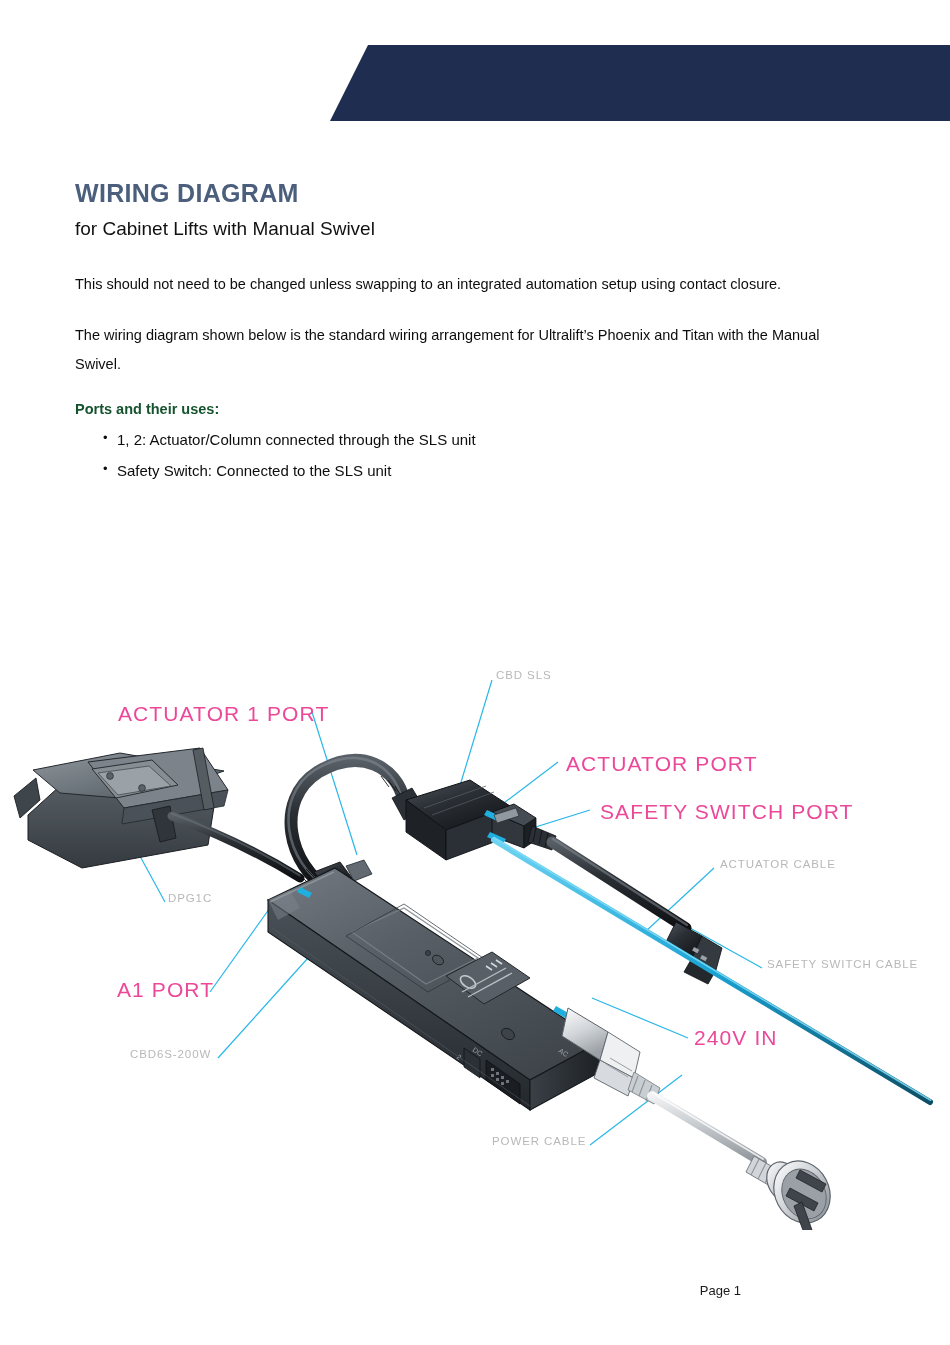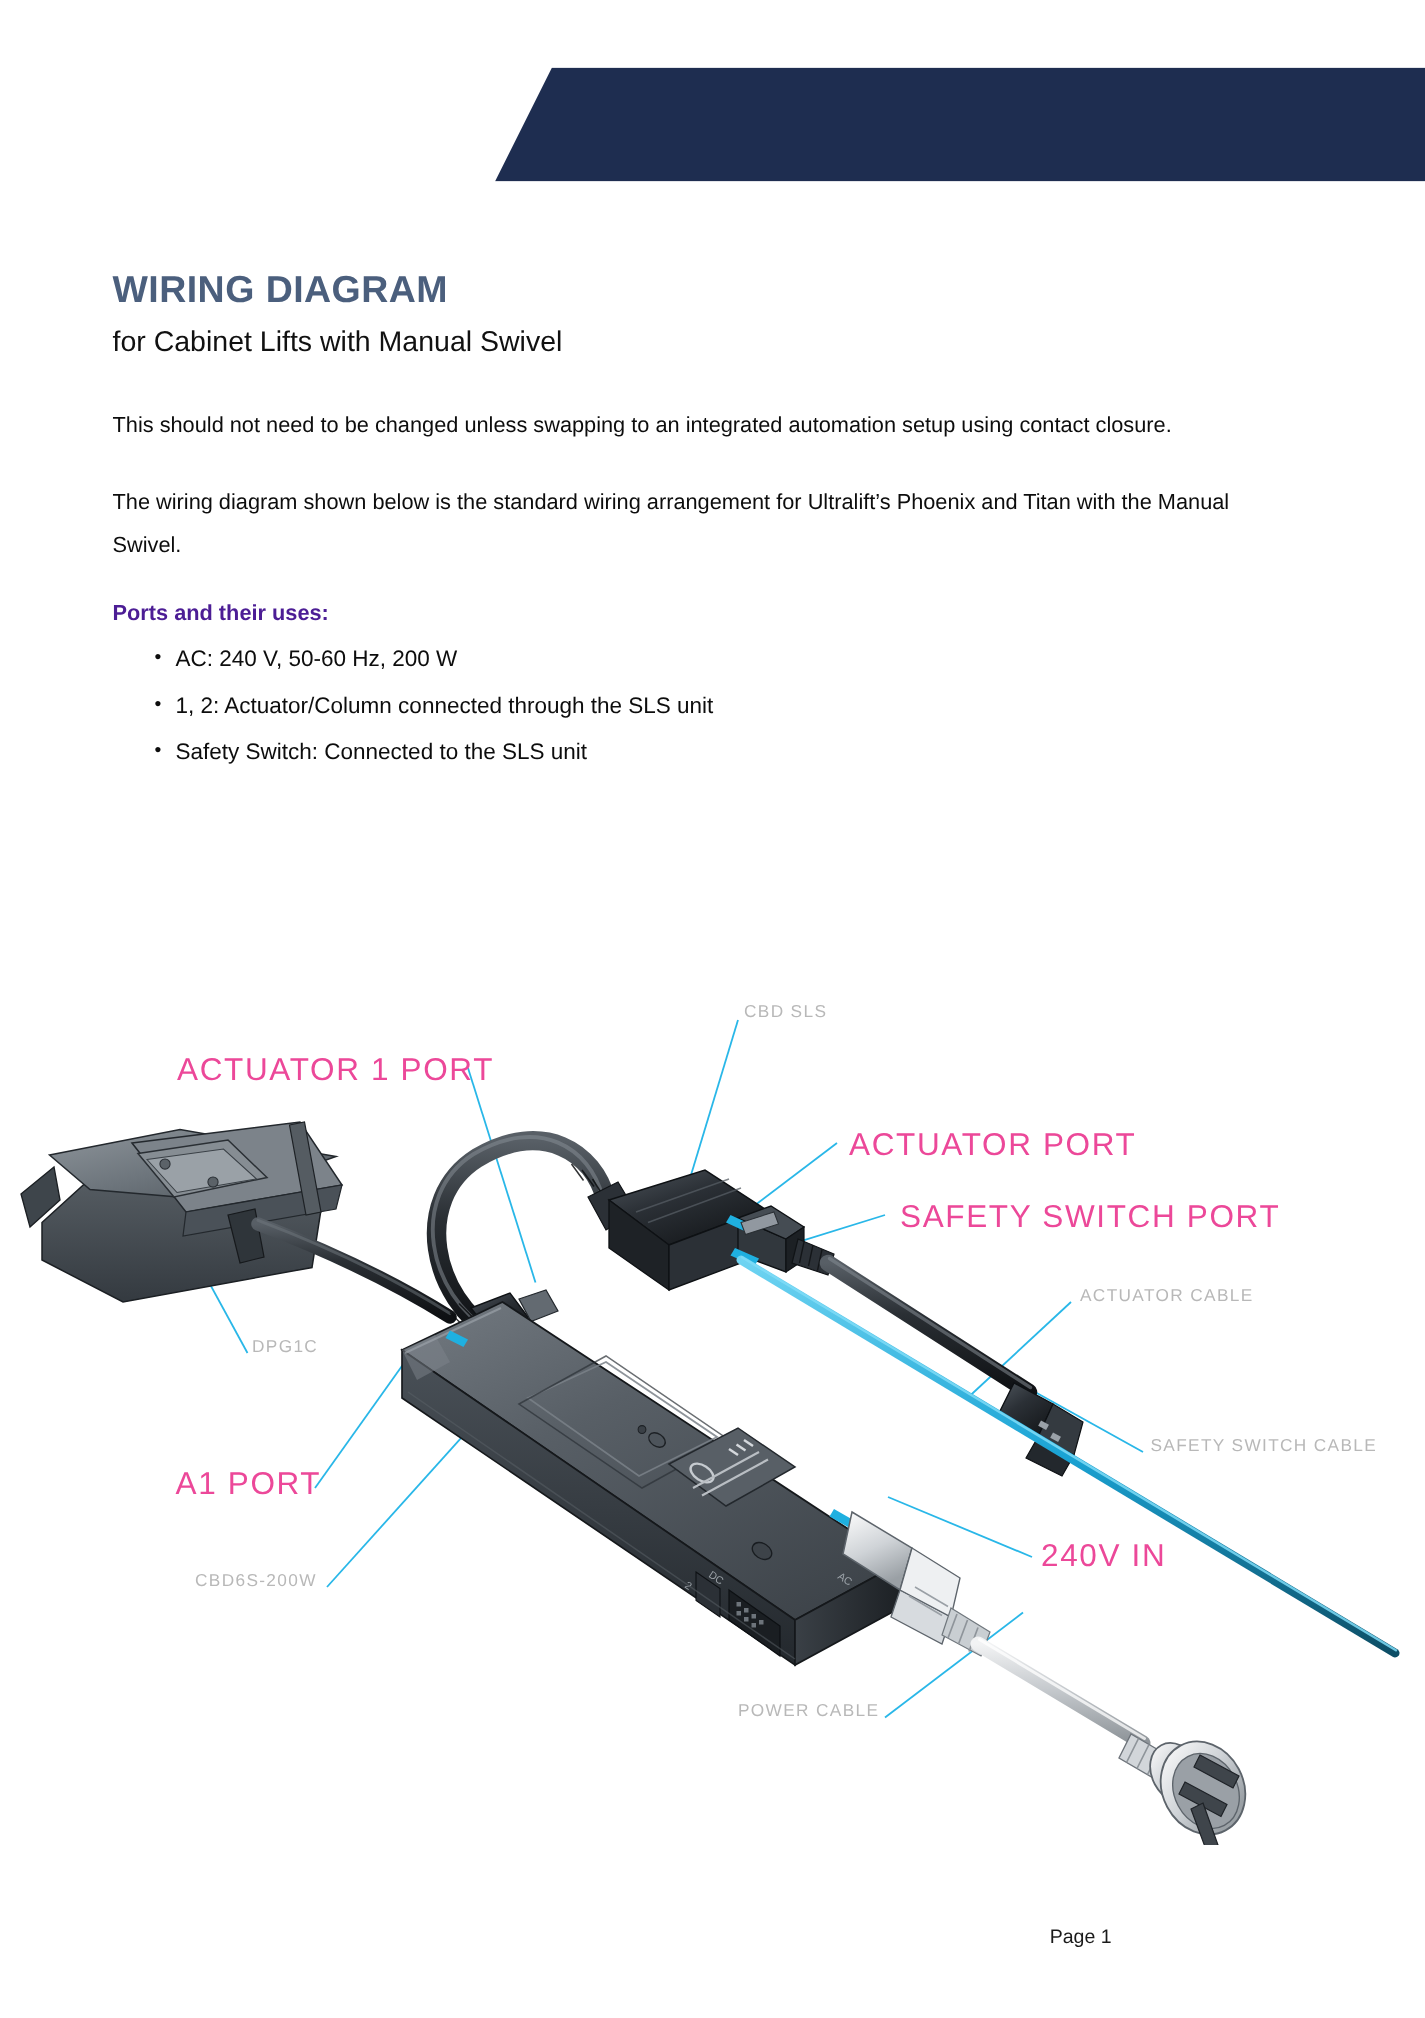--- a/index.html
+++ b/index.html
@@ -81,21 +81,21 @@
   .para {
     font-size: 14.5px;
     color: #0d0d0d;
     line-height: 2.0;
     margin: 0 0 22px 0;
     max-width: 790px;
   }
   #ports-heading {
     font-size: 14.5px;
     font-weight: bold;
-    color: #4c1d95;
+    color: #14532d;
     margin: 0 0 8px 0;
   }
   #ports-list {
     list-style: none;
     margin: 0; padding: 0 0 0 28px;
   }
   #ports-list li {
     font-size: 15px;
     line-height: 2.05;
     color: #0d0d0d;
@@ -154,21 +154,20 @@
 
   <div id="doc-subtitle">for Cabinet Lifts with Manual Swivel</div>
 
   <p class="para">This should not need to be changed unless swapping to an integrated automation setup using contact closure.</p>
 
   <p class="para">The wiring diagram shown below is the standard wiring arrangement for Ultralift’s Phoenix and Titan with the Manual Swivel.</p>
 
   <div id="ports-heading">Ports and their uses:</div>
 
   <ul id="ports-list">
-    <li>AC: 240 V, 50-60 Hz, 200 W</li>
     <li>1, 2: Actuator/Column connected through the SLS unit</li>
     <li>Safety Switch: Connected to the SLS unit</li>
   </ul>
 </div>
 
 <div id="diagram">
 
   <svg width="950" height="590" viewBox="0 0 950 590">
     <defs>
       <linearGradient id="gMetalTop" x1="0" y1="0" x2="1" y2="1">

